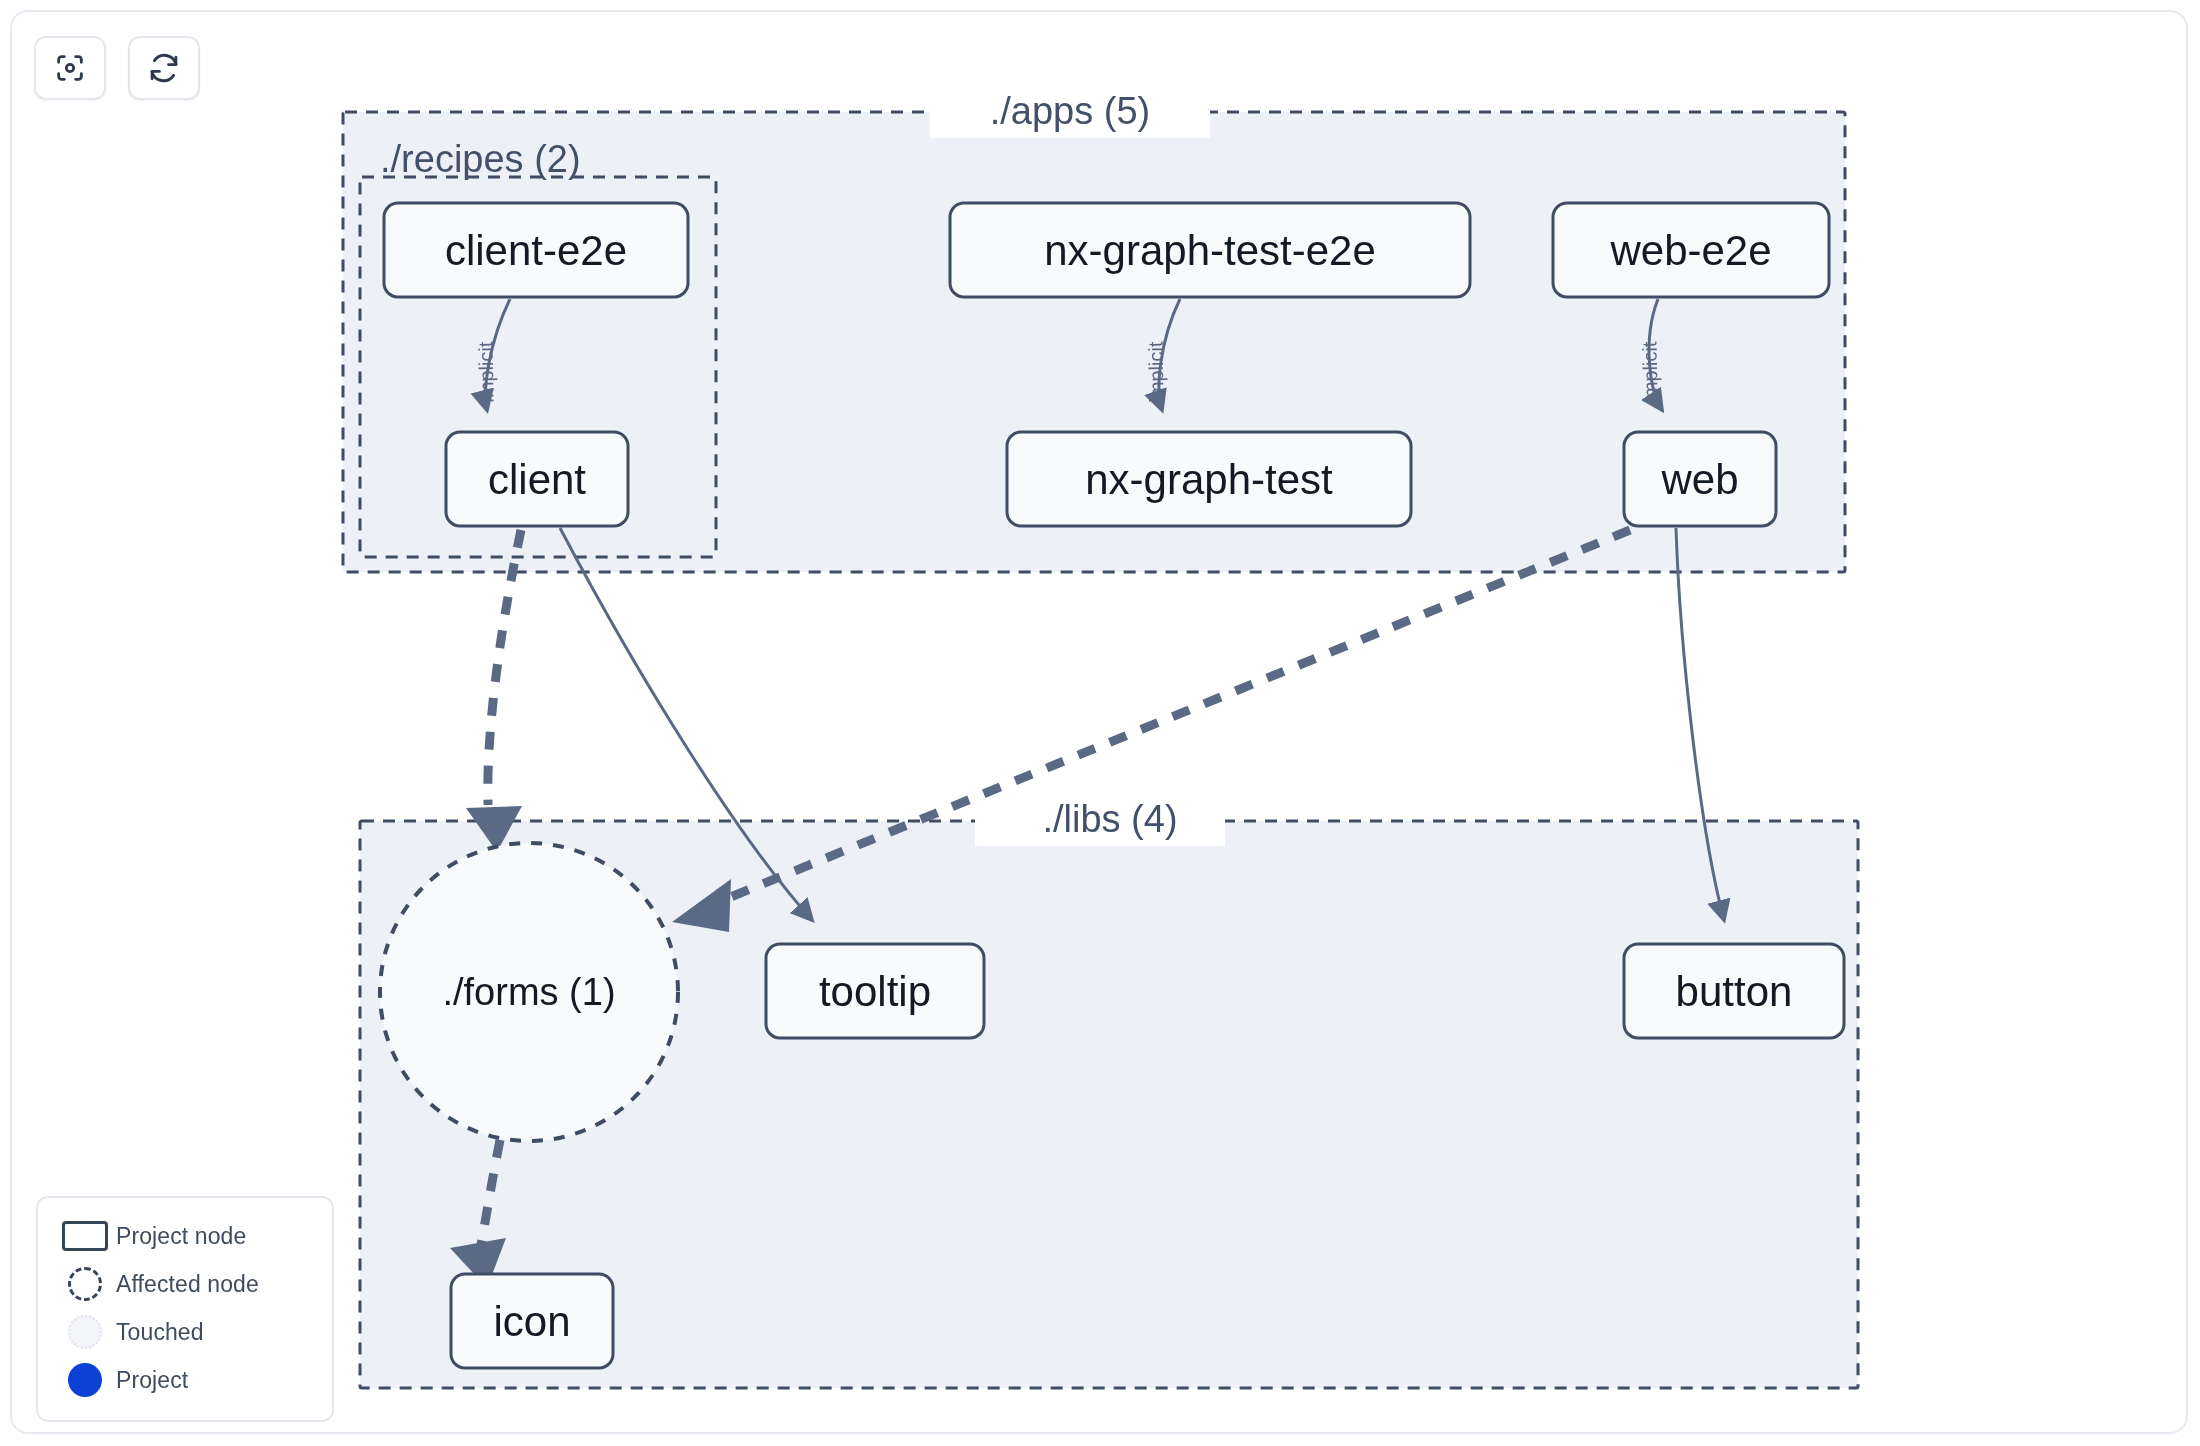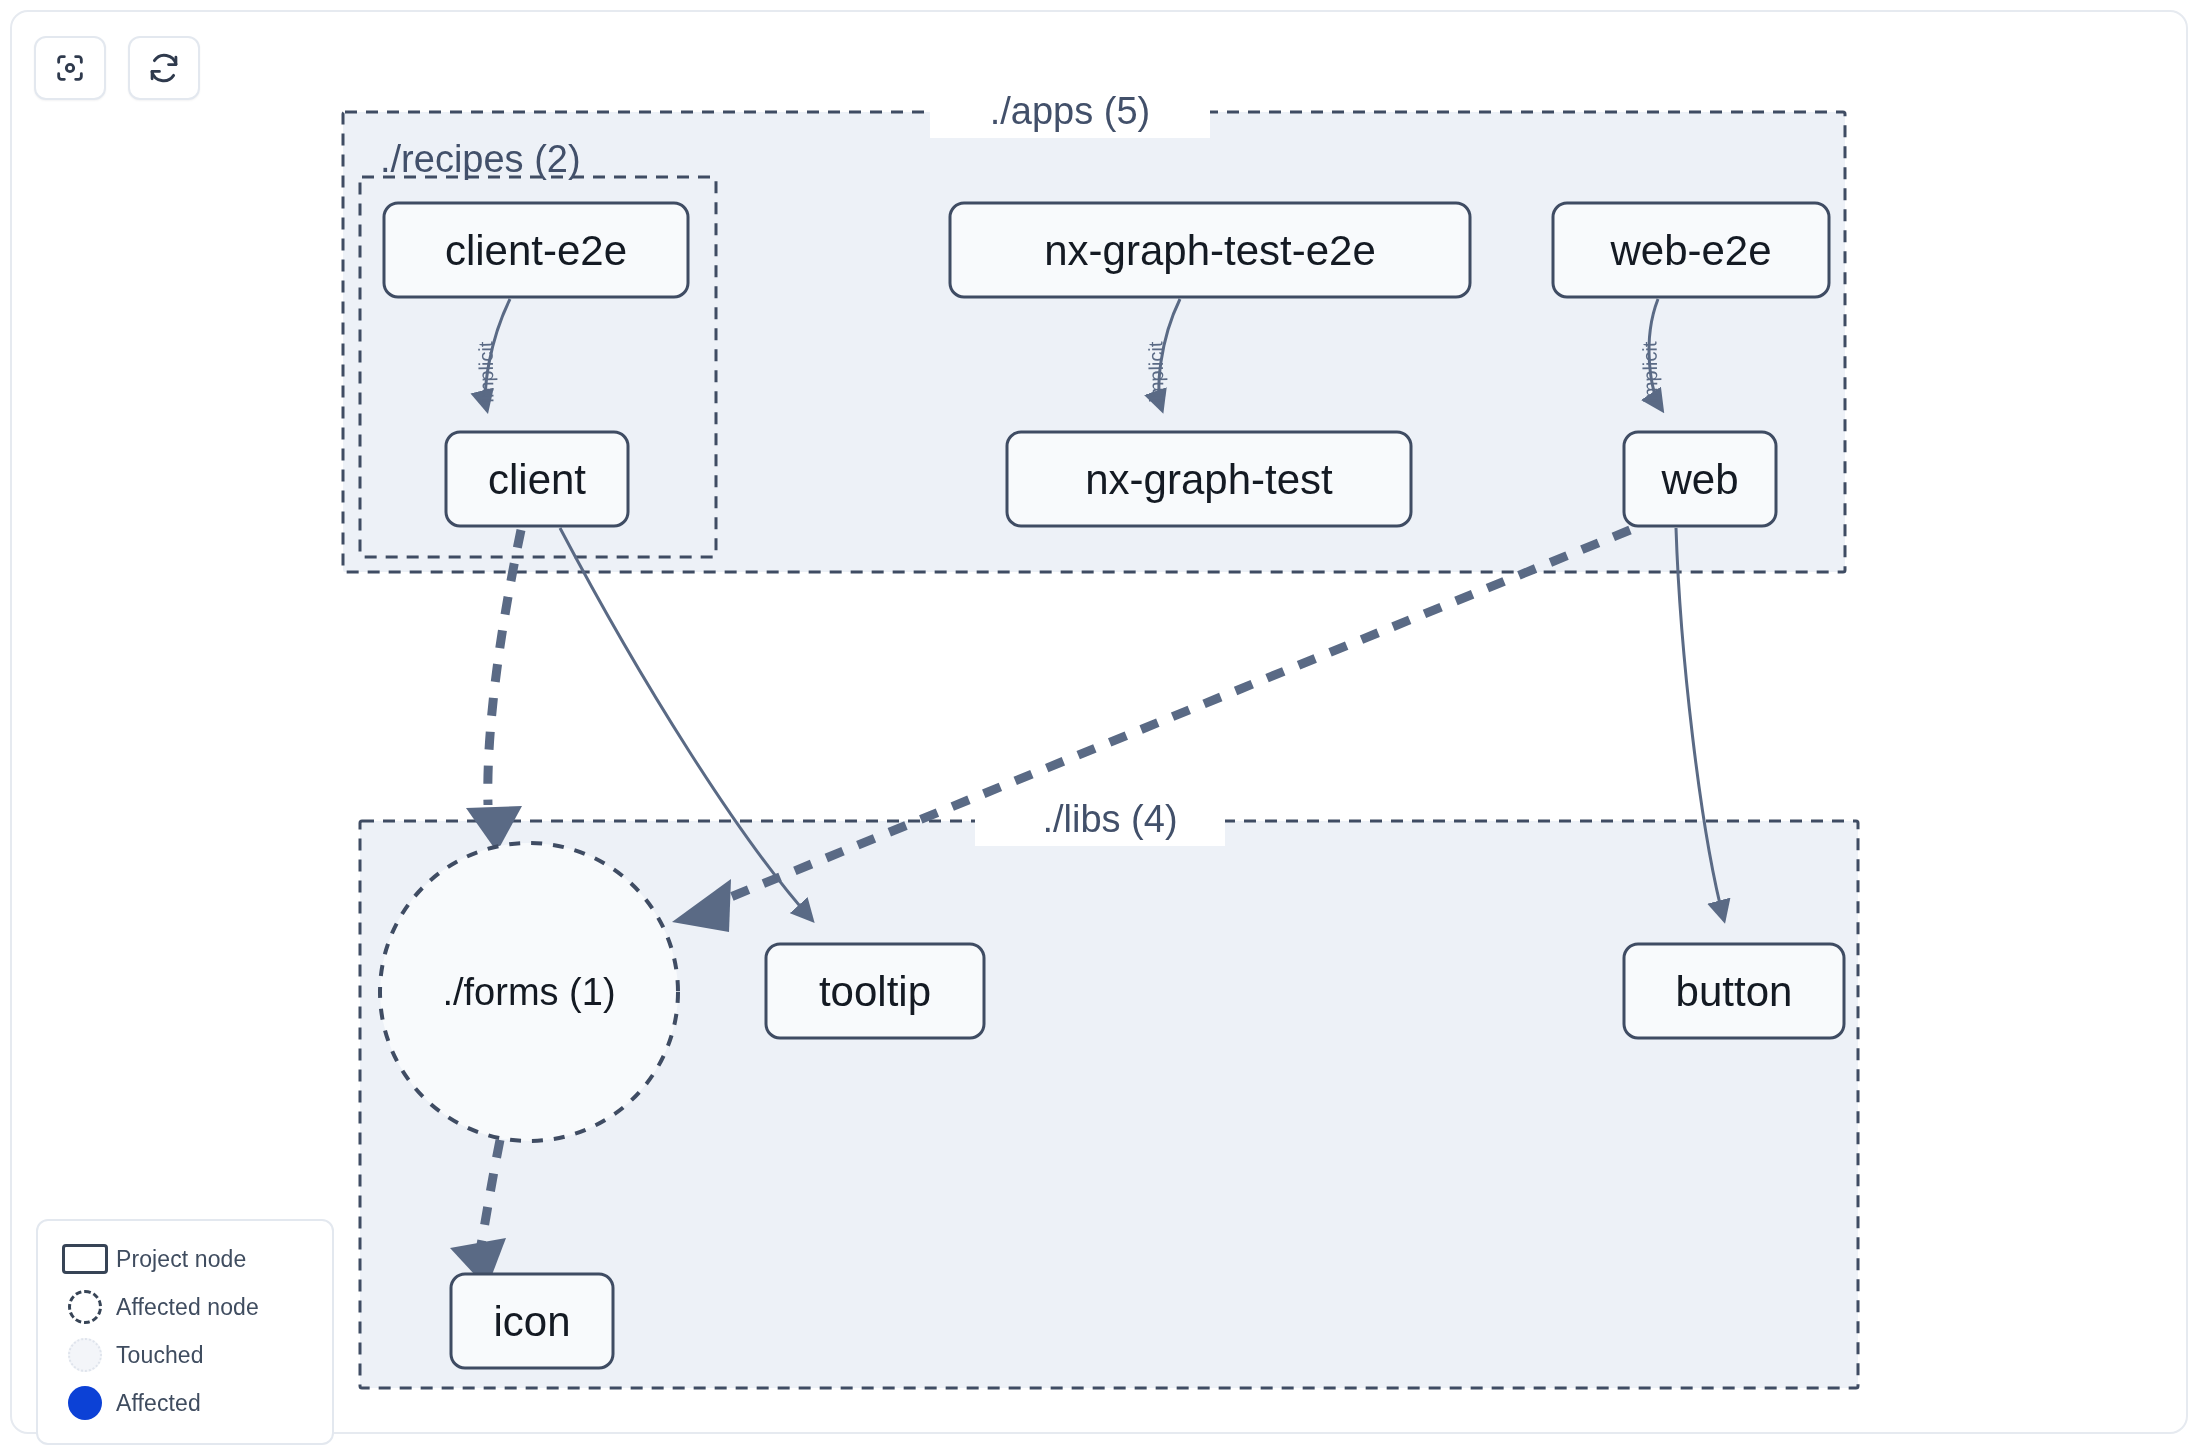--- a/index.html
+++ b/index.html
@@ -71,21 +71,20 @@
     position: absolute;
     left: 36px;
     top: 1196px;
     width: 298px;
     box-sizing: border-box;
     background: #ffffff;
     border: 2px solid #e3e8ef;
     border-radius: 12px;
     padding: 14px 16px 16px 16px;
     z-index: 30;
-    margin-top: 23px;
   }
   .legend-row {
     display: flex;
     align-items: center;
     height: 48px;
   }
   .legend-glyph {
     width: 62px;
     display: flex;
     align-items: center;
@@ -322,17 +321,17 @@
     <div class="legend-row">
       <span class="legend-glyph">
           <span class="gl-affected"></span>
         </span>
       <span class="legend-label">Touched</span>
     </div>
     <div class="legend-row">
       <span class="legend-glyph">
           <span class="gl-touched"></span>
         </span>
-      <span class="legend-label">Affected</span>
+      <span class="legend-label">Project</span>
     </div>
   </div>
 
 </div>
 
 </body></html>

